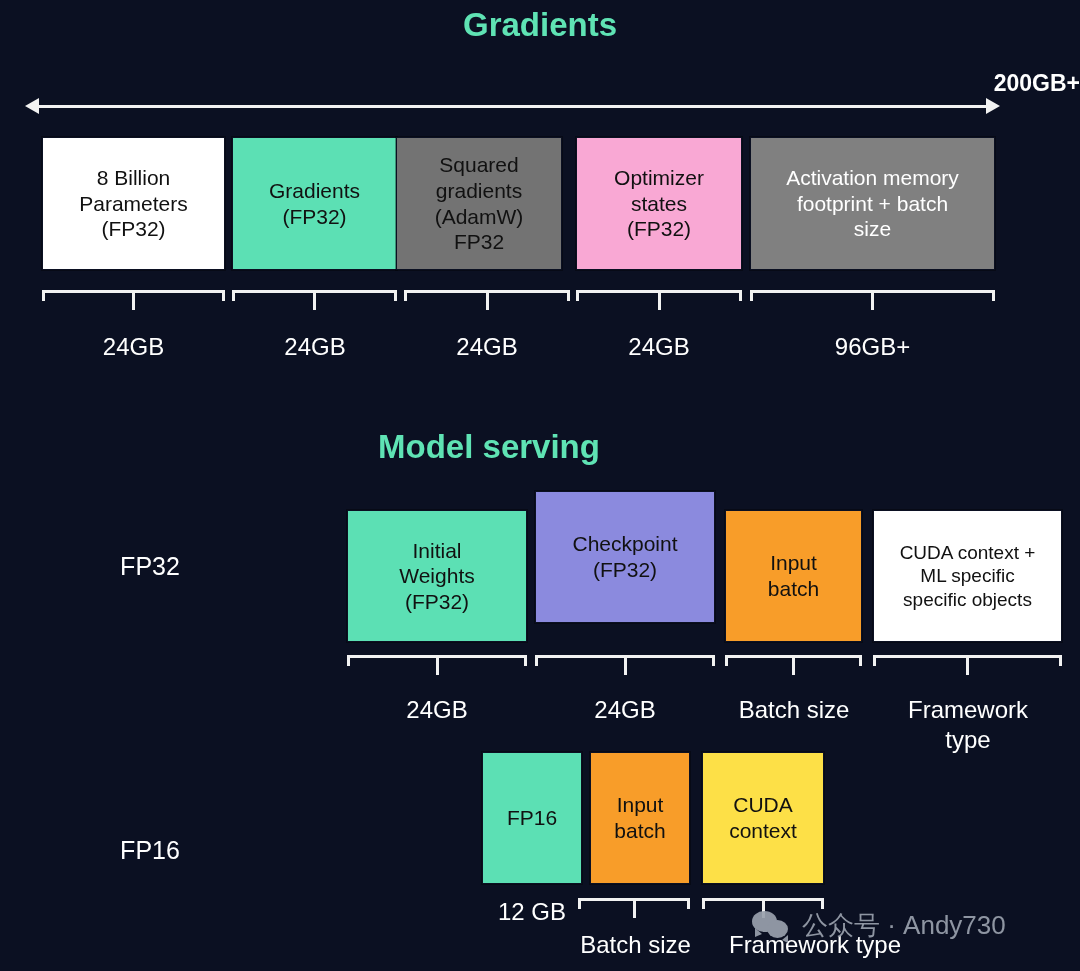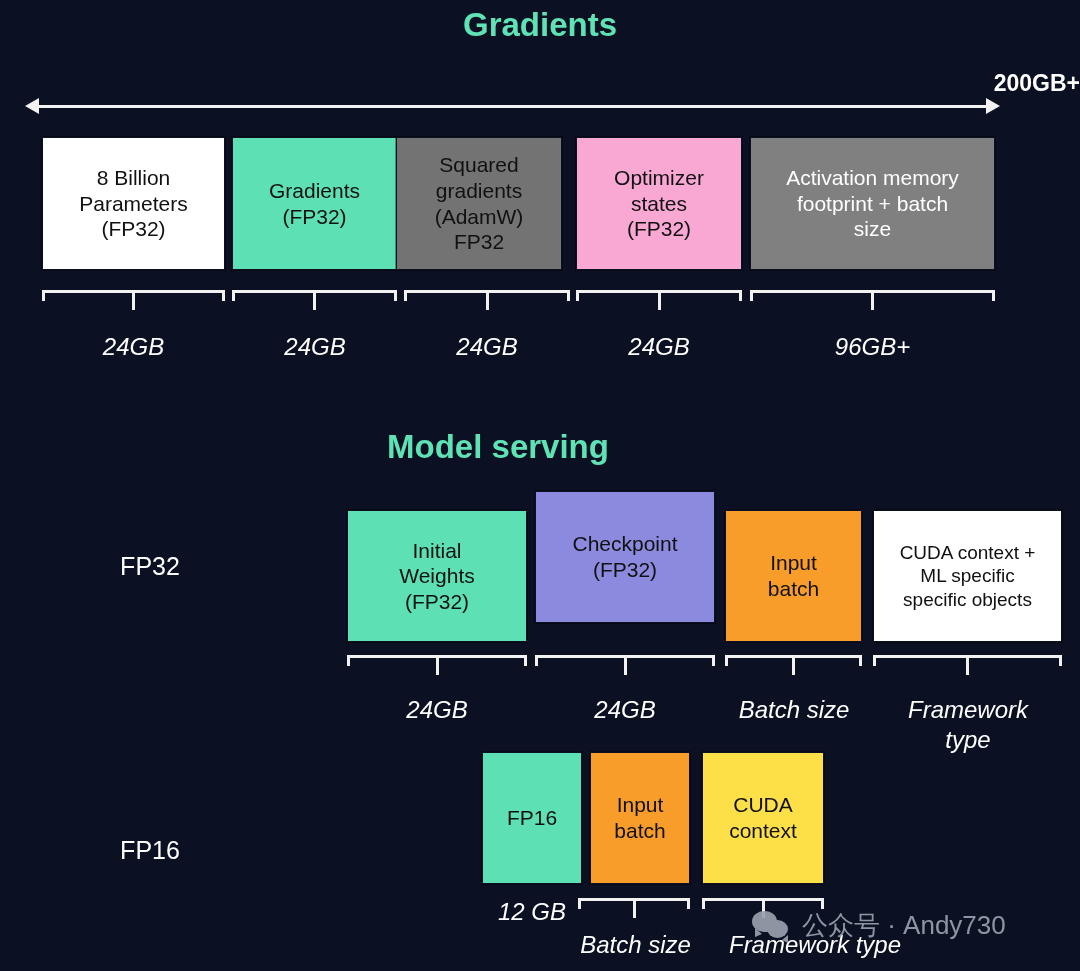--- a/index.html
+++ b/index.html
@@ -105,21 +105,20 @@
     height: 20px;
     background: #f2f2f2;
   }
 
   .cap {
     position: absolute;
     color: #ffffff;
     font-size: 24px;
     text-align: center;
     line-height: 1.25;
-    font-style: italic;
   }
 
   .row-label {
     position: absolute;
     color: #ffffff;
     font-size: 25px;
     text-align: center;
   }
 
   
@@ -247,21 +246,21 @@
   <div class="cap" style="left:559px; top:332px; width:200px;">24GB</div>
 
   <div class="bracket" style="left:750px; top:290px; width:245px;">
     <div class="bar"></div>
       <div class="leg l"></div>
       <div class="leg r"></div>
       <div class="tick"></div>
   </div>
   <div class="cap" style="left:750px; top:332px; width:245px;">96GB+</div>
 
-  <div class="section-title abs" style="left:0; top:428px; width:978px;margin-left:9px;">Model serving</div>
+  <div class="section-title abs" style="left:0; top:428px; width:978px;">Model serving</div>
 
   <div class="row-label" style="left:60px; top:552px; width:180px;">FP32</div>
 
   <div class="block" style="left:347px; top:510px; width:180px; height:132px; background:#5ce0b4; color:#111111;">
     <div>
       <span>Initial</span>
       <span>Weights</span>
       <span>(FP32)</span>
     </div>
   </div>

